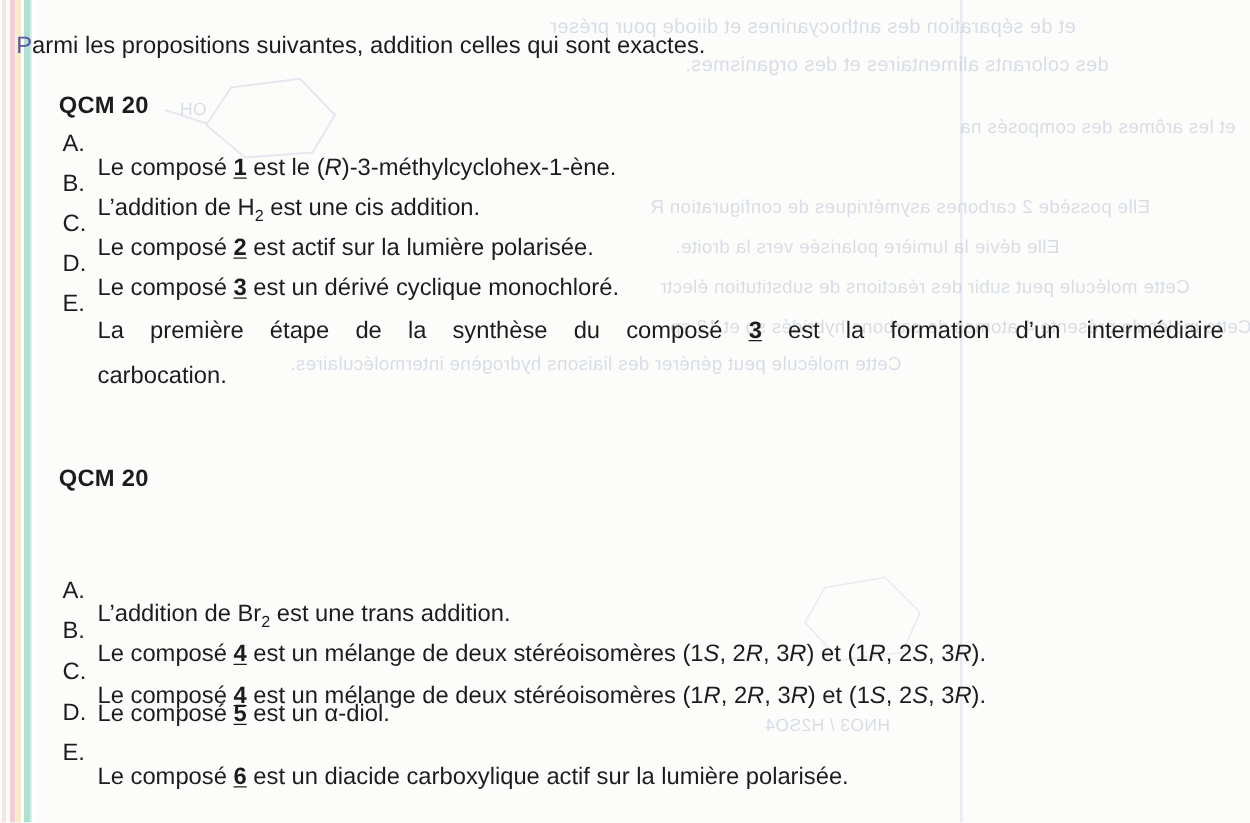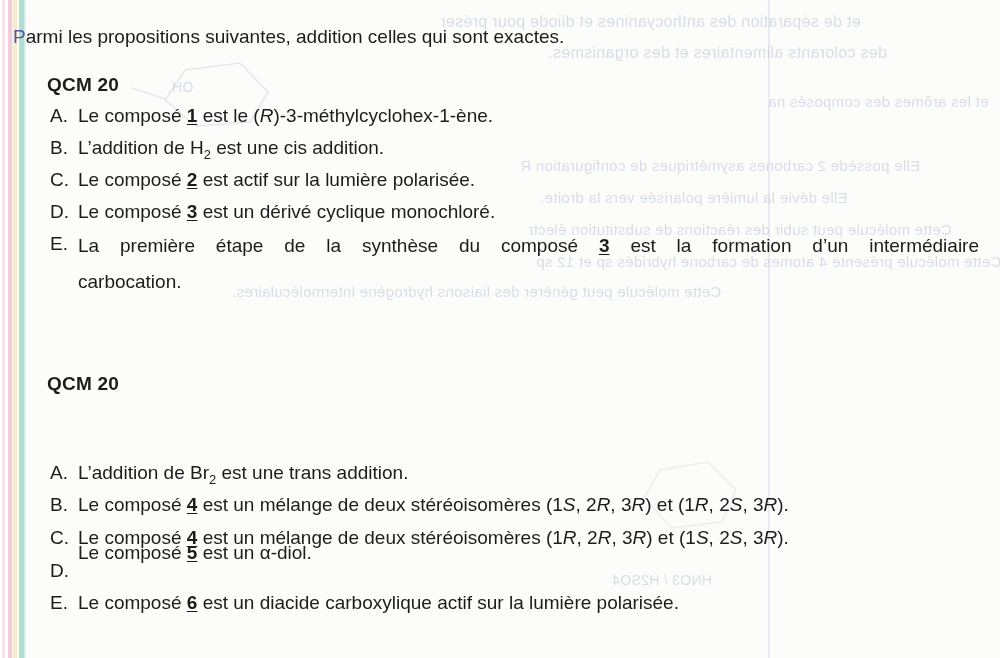--- a/index.html
+++ b/index.html
@@ -24,40 +24,40 @@
   #ghost-shapes{position:absolute;inset:0;pointer-events:none;opacity:.45;filter:blur(.4px);}
   
   .txt{position:absolute;font-size:19px;line-height:1.25;color:#1c1c1c;}
   #intro-line{left:13px;top:6px;}
   #intro-line::first-letter{color:#5a55a5;}
   .qcm-title{font-weight:bold;letter-spacing:.2px;}
   #qcm17-title{left:47px;top:57px;}
   #qcm18-title{left:47px;top:356px;}
   #remark-line{left:9px;top:406px;}
   .opt-label{position:absolute;left:50px;width:26px;}
-  .opt-text{position:absolute;left:78px;white-space:nowrap;}
+  .opt-text{position:absolute;left:78px;white-space:nowrap;margin-top:19px;}
   .opt-text.wrap{white-space:normal;width:901px;text-align:justify;word-spacing:9px;line-height:36px;}
   .cnum u{font-weight:bold;text-underline-offset:2px;}
   strong u{font-weight:bold;}
   sub{font-size:.68em;}
   em{font-style:italic;}
 </style>
 </head>
 <body>
 
 <div class="page">
 
   <div id="edge-stripe" style="background: linear-gradient(90deg, rgb(255, 255, 255) 0px, rgb(255, 255, 255) 2px, rgb(247, 228, 232) 2px, rgb(247, 228, 232) 5px, rgb(254, 252, 252) 5px, rgb(254, 252, 252) 8px, rgb(242, 205, 214) 8px, rgb(242, 205, 214) 12px, rgb(250, 243, 239) 12px, rgb(250, 243, 239) 13px, rgb(244, 237, 203) 13px, rgb(244, 237, 203) 17px, rgb(253, 253, 250) 17px, rgb(253, 253, 250) 19px, rgb(174, 223, 212) 19px, rgb(174, 223, 212) 24px, rgb(216, 239, 232) 24px, rgb(216, 239, 232) 26px, rgb(255, 255, 255) 26px, rgb(255, 255, 255) 28px);"></div>
   <div id="fold-line" style="background: rgb(228, 231, 238);"></div>
 
   <div id="ghost-layer">
       <div class="ghost-line" style="left: 440px; top: 13px; font-size: 16px;">et de séparation des anthocyanines et diiode pour préser</div>
       <div class="ghost-line" style="left: 548px; top: 44px; font-size: 16px;">des colorants alimentaires et des organismes.</div>
       <div class="ghost-line" style="left: 768px; top: 93px; font-size: 15px;">et les arômes des composés na</div>
-      <div class="ghost-line noflip" style="left: 128px; top: 79px; font-size: 14px; padding-left: 44px;">HO</div>
+      <div class="ghost-line noflip" style="left: 100px; top: 79px; font-size: 14px; padding-left: 44px;">HO</div>
       <div class="ghost-line" style="left: 520px; top: 157px; font-size: 15px;">Elle possède 2 carbones asymétriques de configuration R</div>
       <div class="ghost-line" style="left: 540px; top: 189px; font-size: 15px;">Elle dévie la lumière polarisée vers la droite.</div>
       <div class="ghost-line" style="left: 528px; top: 221px; font-size: 15px;">Cette molécule peut subir des réactions de substitution électr</div>
       <div class="ghost-line" style="left: 536px; top: 253px; font-size: 15px;">Cette molécule présente 4 atomes de carbone hybridés sp et 12 sp</div>
       <div class="ghost-line" style="left: 232px; top: 283px; font-size: 15px;">Cette molécule peut générer des liaisons hydrogène intermoléculaires.</div>
       <div class="ghost-line" style="left: 612px; top: 572px; font-size: 14px;">HNO3 / H2SO4</div>
     </div>
 
   <svg id="ghost-shapes" width="1000" height="658" viewBox="0 0 1000 658">
     <polygon points="185,70 240,63 268,92 250,122 196,126 165,100" fill="none" stroke="#c9d1e0" stroke-width="1.6"></polygon>

